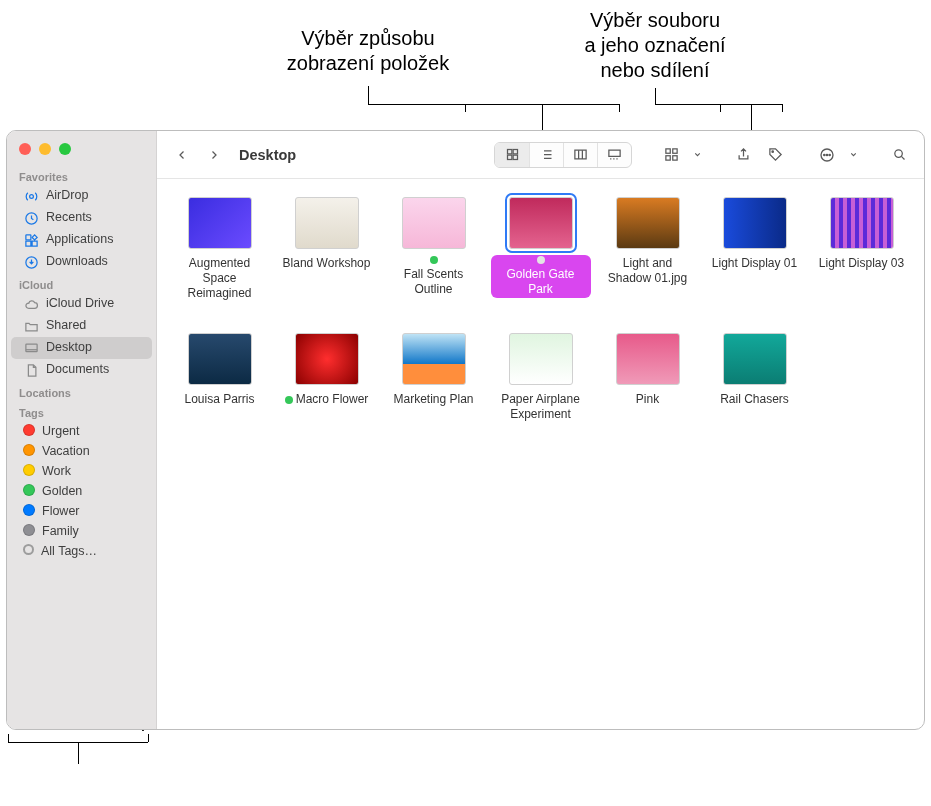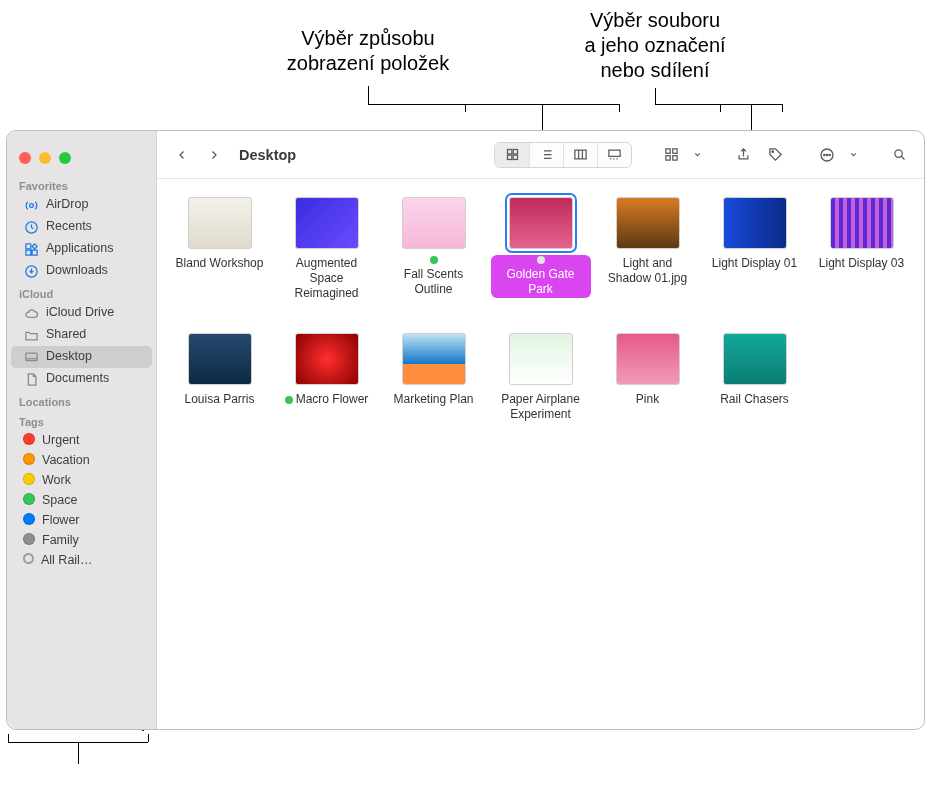--- a/index.html
+++ b/index.html
@@ -31,21 +31,21 @@
     border: 1px solid #bdbdbd;
     border-radius: 10px;
     overflow: hidden;
     display: flex;
     background: #fff;
   }
   .sidebar {
     width: 150px;
     background: #e6e4e4;
     border-right: 1px solid #d5d3d3;
-    padding-top: 17px;
+    padding-top: 8px;
     font-size: 12.5px;
   }
   .traffic {
     display: flex;
     gap: 8px;
     padding: 4px 0 10px 12px;
   }
   .tl { width: 12px; height: 12px; border-radius: 50%; }
   .tl.red { background: #ff5f57; }
   .tl.yellow { background: #febc2e; }
@@ -293,33 +293,33 @@
     <div class="sb-item">
       <span class="tag-dot" style="background:#ff9500"></span>
       <span>Vacation</span>
     </div>
     <div class="sb-item">
       <span class="tag-dot" style="background:#ffcc00"></span>
       <span>Work</span>
     </div>
     <div class="sb-item">
       <span class="tag-dot" style="background:#34c759"></span>
-      <span>Space</span>
+      <span>Golden</span>
     </div>
     <div class="sb-item">
       <span class="tag-dot" style="background:#007aff"></span>
       <span>Flower</span>
     </div>
     <div class="sb-item">
       <span class="tag-dot" style="background:#8e8e93"></span>
       <span>Family</span>
     </div>
     <div class="sb-item">
       <span class="tag-dot hollow"></span>
-      <span>All Rail…</span>
+      <span>All Tags…</span>
     </div>
   </div>
 
   <div class="main">
     <div class="toolbar">
       <div class="tb-btn">
           <svg width="12" height="12" viewBox="0 0 24 24" fill="none" stroke="currentColor" stroke-width="2.5">
             <path d="M15 5l-7 7 7 7"></path>
           </svg>
         </div>
@@ -406,29 +406,29 @@
       <div class="tb-btn">
           <svg width="15" height="15" viewBox="0 0 24 24" fill="none" stroke="currentColor" stroke-width="2">
             <circle cx="10.5" cy="10.5" r="6"></circle>
             <path d="M20 20l-5-5"></path>
           </svg>
         </div>
     </div>
 
     <div class="files" id="files">
         <div class="file">
+          <div class="thumb" style="background-image: linear-gradient(135deg, rgb(58, 45, 224), rgb(107, 75, 255));"></div>
+          <div class="fname">
+            <span>Augmented Space Reimagined</span>
+          </div>
+        </div>
+        <div class="file">
           <div class="thumb" style="background-image: linear-gradient(rgb(244, 241, 234), rgb(224, 218, 204));"></div>
           <div class="fname">
             <span>Bland Workshop</span>
-          </div>
-        </div>
-        <div class="file">
-          <div class="thumb" style="background-image: linear-gradient(135deg, rgb(58, 45, 224), rgb(107, 75, 255));"></div>
-          <div class="fname">
-            <span>Augmented Space Reimagined</span>
           </div>
         </div>
         <div class="file">
           <div class="thumb" style="background-image: linear-gradient(rgb(251, 213, 236), rgb(246, 183, 216));"></div>
           <div class="fname">
             <span class="tagdot-sm" style="background: rgb(52, 199, 89);"></span>
             <span>Fall Scents Outline</span>
           </div>
         </div>
         <div class="file selected">

